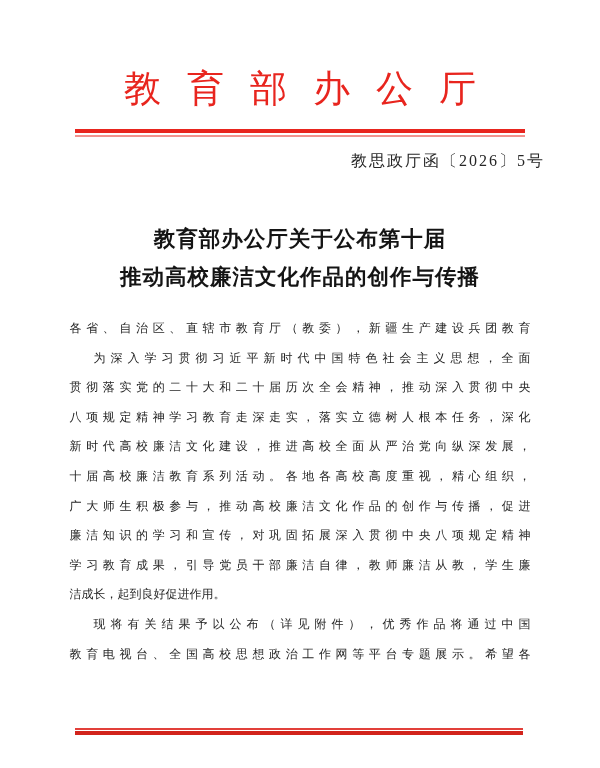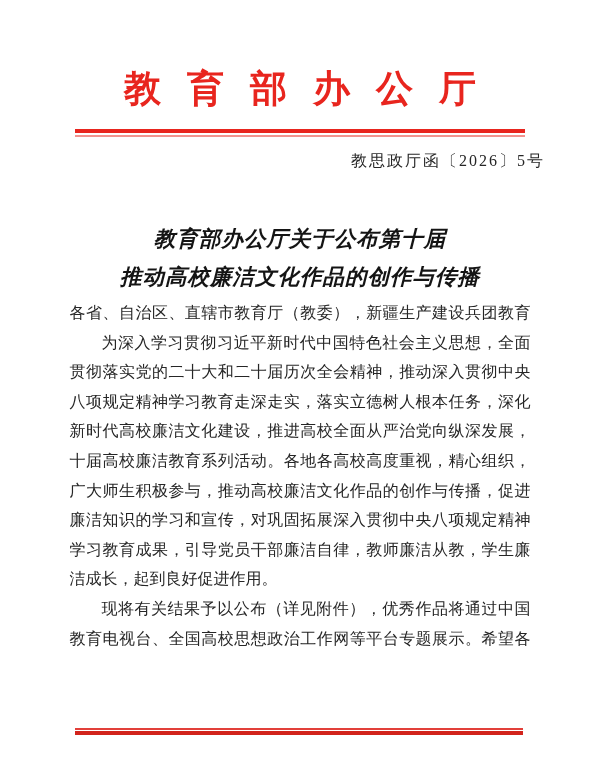--- a/index.html
+++ b/index.html
@@ -14,21 +14,21 @@
     background: var(--page-bg, #ffffff);
     overflow: hidden;
   }
 
   
   .org-name {
     margin-top: 70px;
     text-align: center;
     font-size: 37px;
     line-height: 37px;
-    font-weight: 700;
+    font-weight: 400;
     color: var(--header-red, #e8251e);
     letter-spacing: 26px;
     text-indent: 26px;
     white-space: nowrap;
   }
 
   
   .head-rule {
     width: 450px;
     margin: 22px auto 0 auto;
@@ -50,28 +50,27 @@
 
   
   .doc-title {
     margin-top: 48px;
     text-align: center;
     font-weight: 700;
     font-size: 21.5px;
     line-height: 38px;
     letter-spacing: 1px;
     color: var(--title-text, #141414);
-    font-style: italic;
   }
 
   
   .body-text {
     width: 461px;
-    margin: 2px auto 0 auto;
-    font-size: 16px;
+    margin: 18px auto 0 auto;
+    font-size: 12px;
     line-height: 29.6px;
     color: var(--body-text, #262626);
   }
   .line {
     text-align: justify;
     text-align-last: left;
     white-space: nowrap; 
   }
   .line.j { text-align-last: justify; white-space: normal; }
   .line.ind { text-indent: 2em; }

